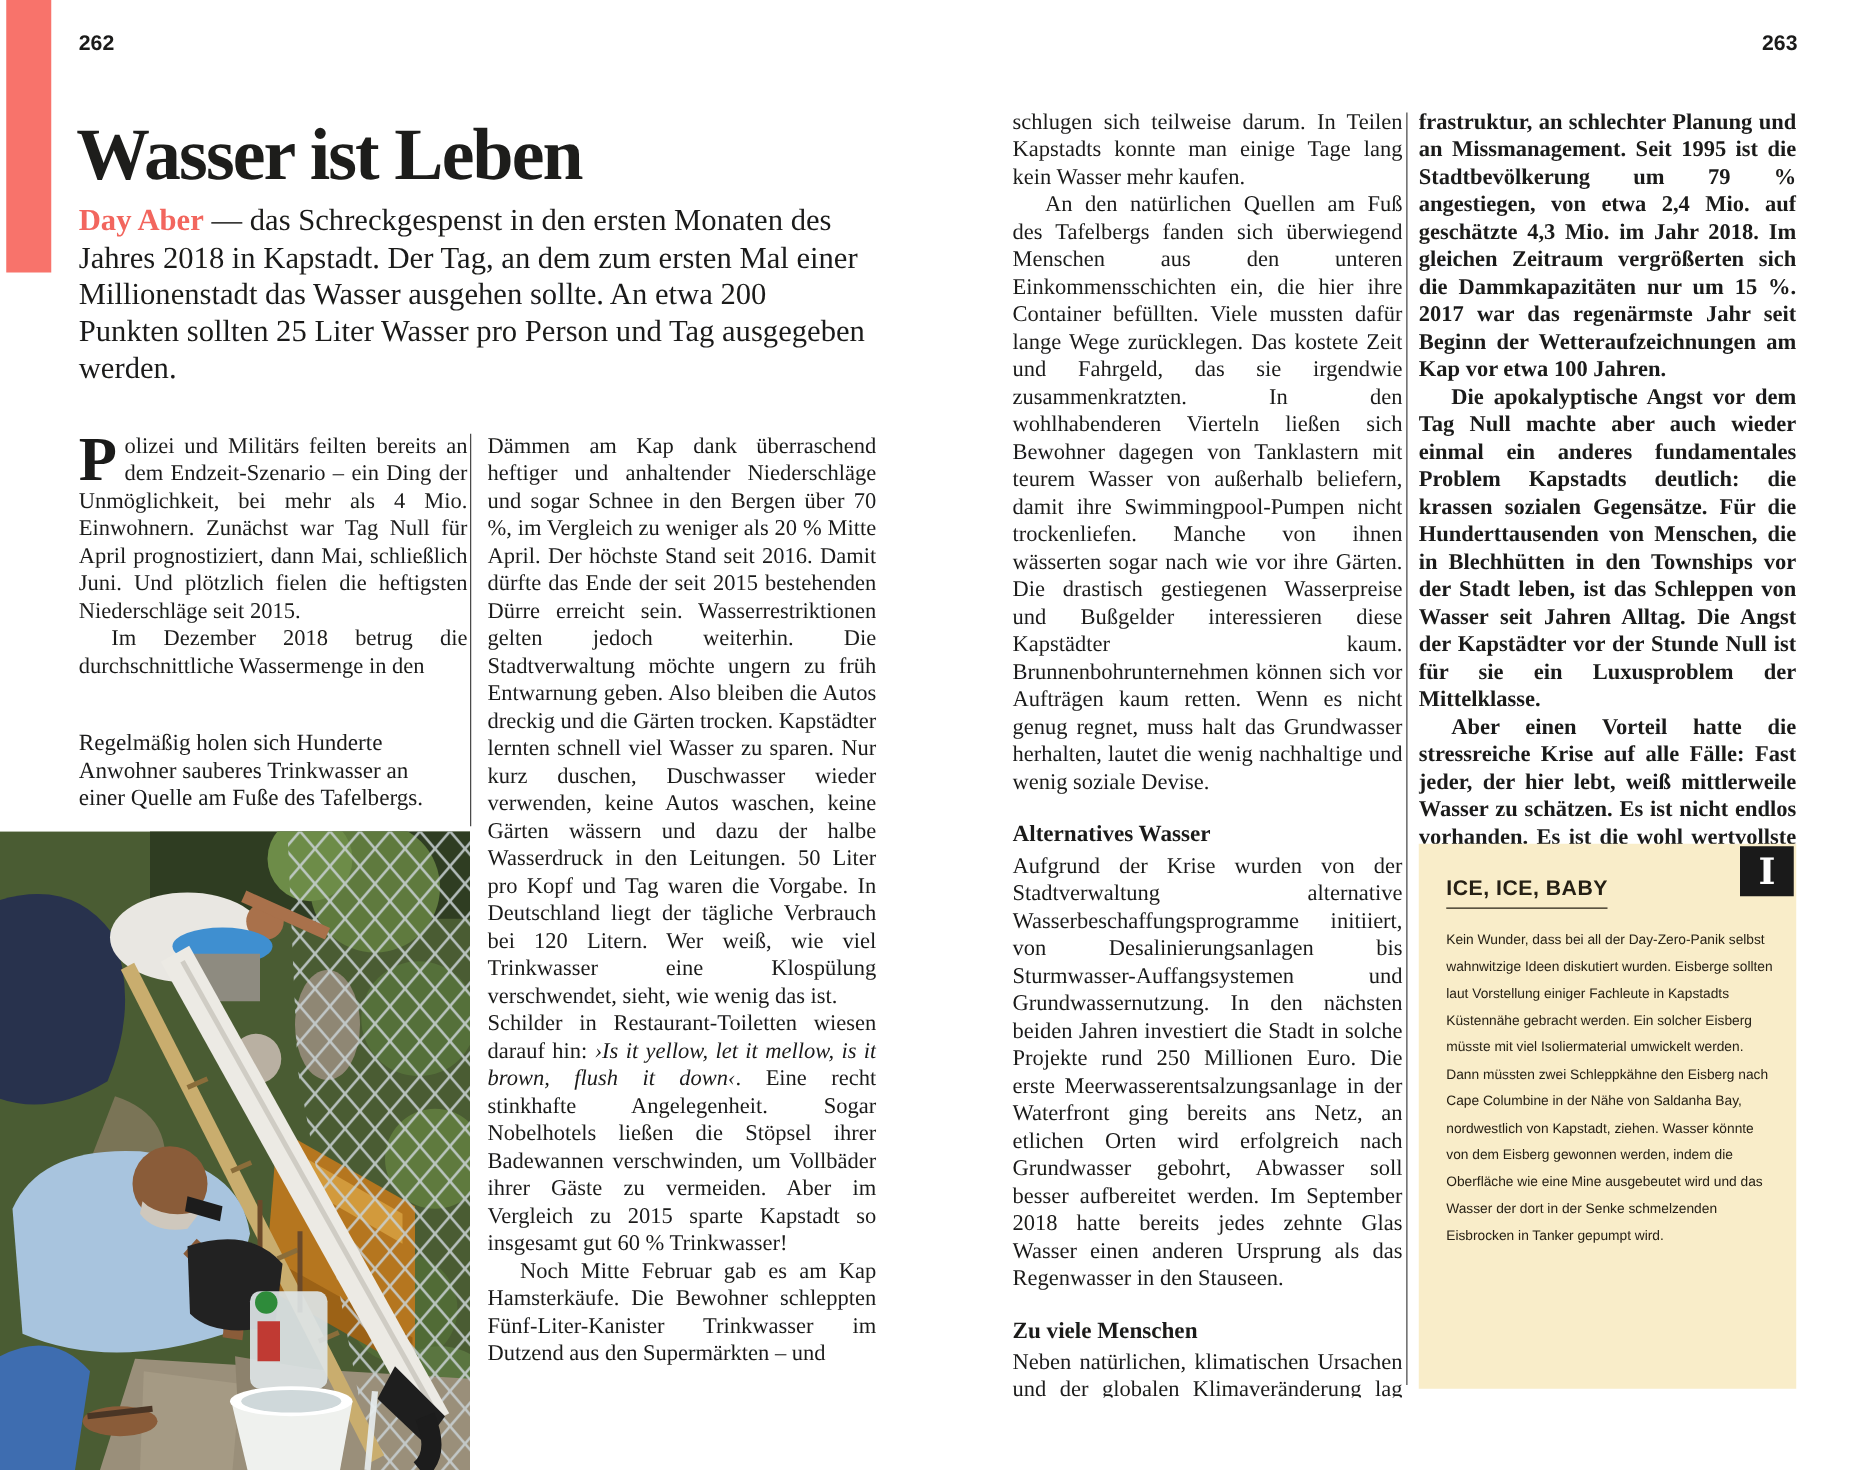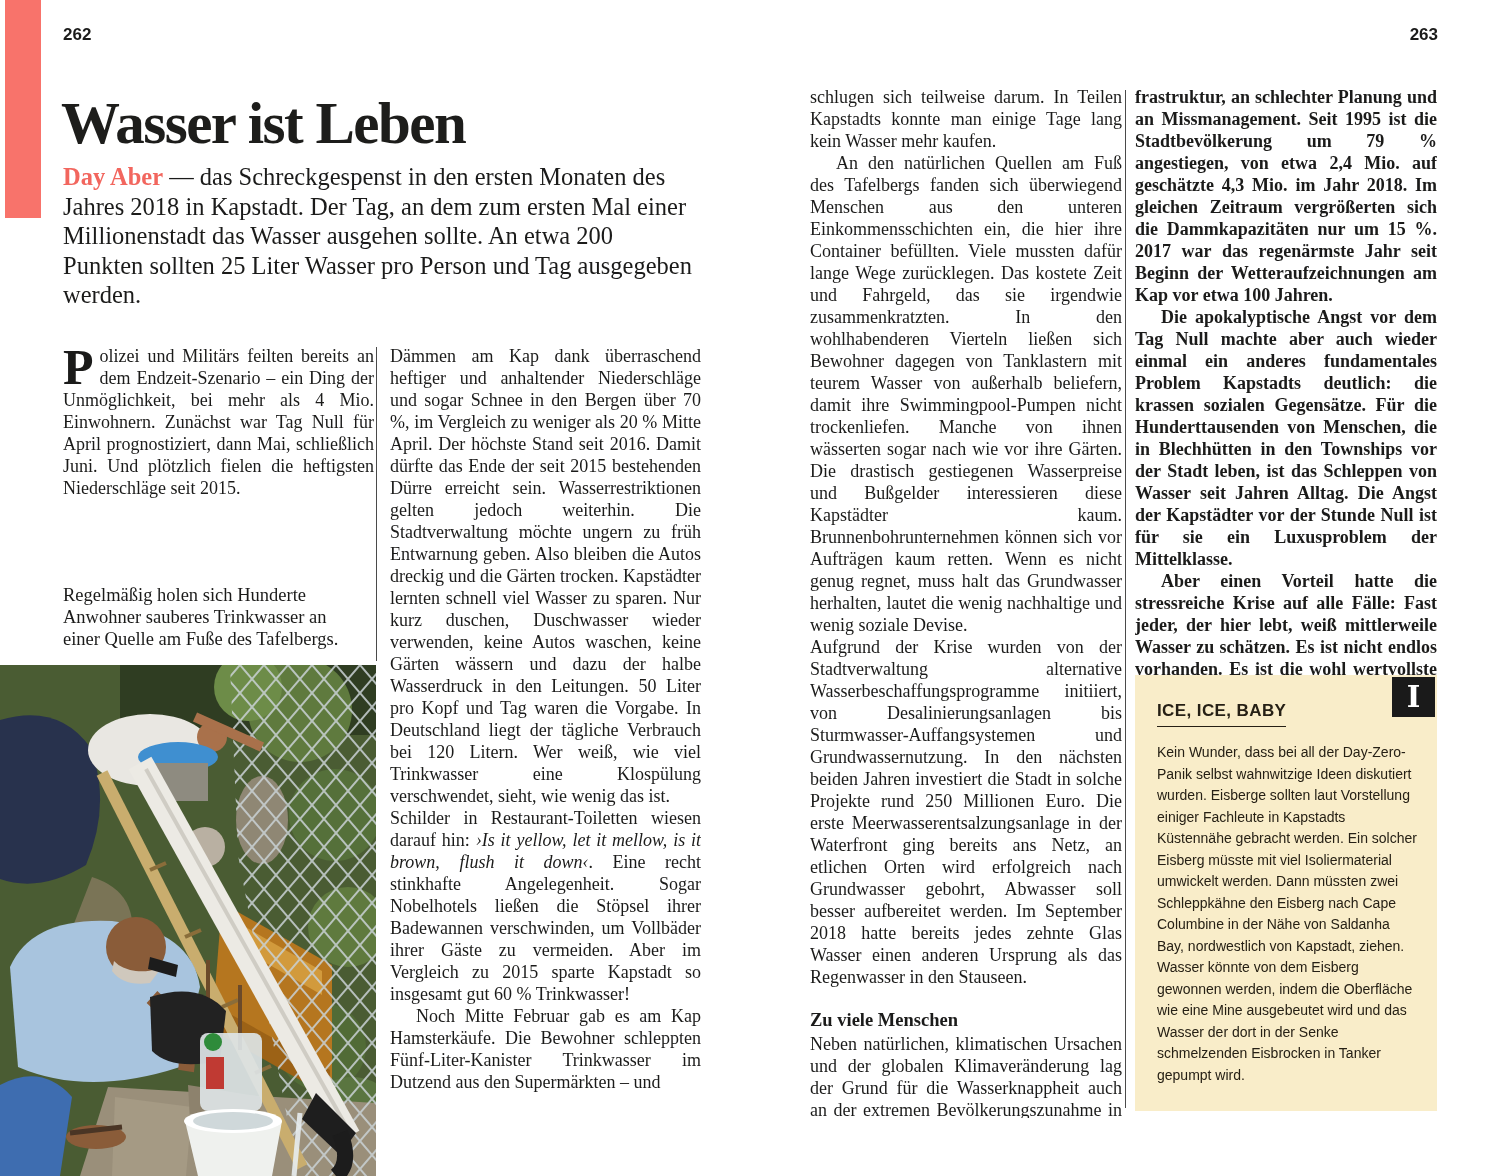--- a/index.html
+++ b/index.html
@@ -37,35 +37,36 @@
   .photo svg{display:block;width:100%;height:100%;}
   .infobox{position:absolute;left:1135px;top:675px;width:302px;height:436px;
     background:#F9EDC9;box-sizing:border-box;padding:26px 18px 0 22px;}
   .infobox .badge{position:absolute;top:2px;right:2px;width:43px;height:40px;
     background:#1a1a1a;color:#ffffff;font-family:"DejaVu Serif",serif;font-weight:bold;
     font-size:29px;display:flex;align-items:center;justify-content:center;}
   .infobox-title{display:inline-block;font-family:"Liberation Sans",sans-serif;
     font-weight:bold;font-size:17px;letter-spacing:.4px;color:#262015;
     border-bottom:1.6px solid #262015;padding-bottom:5px;}
   .infobox-body{margin:15px 0 0 0;font-family:"Liberation Sans",sans-serif;
-    font-size:14px;line-height:21.5px;color:#262015;text-align:left;}
+    font-size:11px;line-height:21.5px;color:#262015;text-align:left;}
 </style>
 </head>
 <body>
 
 <div class="red-tab"></div>
 <div class="page-num pn-left">262</div>
 <div class="page-num pn-right">263</div>
 
 <h1 class="headline">Wasser ist Leben</h1>
 
 <p class="lead"><span class="accent">Day Aber</span><span> — das Schreckgespenst in den ersten Monaten des Jahres 2018 in Kapstadt. Der Tag, an dem zum ersten Mal einer Millionenstadt das Wasser ausgehen sollte. An etwa 200 Punkten sollten 25 Liter Wasser pro Person und Tag ausgegeben werden.</span></p>
 
 <div class="col colL1">
   <p><span class="dropcap">P</span><span>olizei und Militärs feilten bereits an dem Endzeit-Szenario – ein Ding der Unmöglichkeit, bei mehr als 4 Mio. Einwohnern. Zunächst war Tag Null für April prognostiziert, dann Mai, schließlich Juni. Und plötzlich fielen die heftigsten Niederschläge seit 2015.</span></p>
+  <p class="ind">Im Dezember 2018 betrug die durchschnittliche Wassermenge in den</p>
 </div>
 
 <p class="caption">Regelmäßig holen sich Hunderte Anwohner sauberes Trinkwasser an einer Quelle am Fuße des Tafelbergs.</p>
 
 <div class="rule ruleL"></div>
 
 <div class="col colL2">
   <p>Dämmen am Kap dank überraschend heftiger und anhaltender Niederschläge und sogar Schnee in den Bergen über 70 %, im Vergleich zu weniger als 20 % Mitte April. Der höchste Stand seit 2016. Damit dürfte das Ende der seit 2015 bestehenden Dürre erreicht sein. Wasserrestriktionen gelten jedoch weiterhin. Die Stadtverwaltung möchte ungern zu früh Entwarnung geben. Also bleiben die Autos dreckig und die Gärten trocken. Kapstädter lernten schnell viel Wasser zu sparen. Nur kurz duschen, Duschwasser wieder verwenden, keine Autos waschen, keine Gärten wässern und dazu der halbe Wasserdruck in den Leitungen. 50 Liter pro Kopf und Tag waren die Vorgabe. In Deutschland liegt der tägliche Verbrauch bei 120 Litern. Wer weiß, wie viel Trinkwasser eine Klospülung verschwendet, sieht, wie wenig das ist.</p>
   <p><span>Schilder in Restaurant-Toiletten wiesen darauf hin: </span><i>›Is it yellow, let it mellow, is it brown, flush it down‹</i><span>. Eine recht stinkhafte Angelegenheit. Sogar Nobelhotels ließen die Stöpsel ihrer Badewannen verschwinden, um Vollbäder ihrer Gäste zu vermeiden. Aber im Vergleich zu 2015 sparte Kapstadt so insgesamt gut 60 % Trinkwasser!</span></p>
   <p class="ind">Noch Mitte Februar gab es am Kap Hamsterkäufe. Die Bewohner schleppten Fünf-Liter-Kanister Trinkwasser im Dutzend aus den Supermärkten – und</p>
@@ -126,20 +127,21 @@
     <ellipse cx="96" cy="472" rx="30" ry="12" fill="#8a5c39"></ellipse>
     <path d="M70 468 L122 462" stroke="#4a3525" stroke-width="5"></path>
   </svg>
 </div>
 
 <div class="rule ruleR"></div>
 
 <div class="col colR1">
   <p>schlugen sich teilweise darum. In Teilen Kapstadts konnte man einige Tage lang kein Wasser mehr kaufen.</p>
   <p class="ind">An den natürlichen Quellen am Fuß des Tafelbergs fanden sich überwiegend Menschen aus den unteren Einkommensschichten ein, die hier ihre Container befüllten. Viele mussten dafür lange Wege zurücklegen. Das kostete Zeit und Fahrgeld, das sie irgendwie zusammenkratzten. In den wohlhabenderen Vierteln ließen sich Bewohner dagegen von Tanklastern mit teurem Wasser von außerhalb beliefern, damit ihre Swimmingpool-Pumpen nicht trockenliefen. Manche von ihnen wässerten sogar nach wie vor ihre Gärten. Die drastisch gestiegenen Wasserpreise und Bußgelder interessieren diese Kapstädter kaum. Brunnenbohrunternehmen können sich vor Aufträgen kaum retten. Wenn es nicht genug regnet, muss halt das Grundwasser herhalten, lautet die wenig nachhaltige und wenig soziale Devise.</p>
+  <h3>Alternatives Wasser</h3>
   <p>Aufgrund der Krise wurden von der Stadtverwaltung alternative Wasserbeschaffungsprogramme initiiert, von Desalinierungsanlagen bis Sturmwasser-Auffangsystemen und Grundwassernutzung. In den nächsten beiden Jahren investiert die Stadt in solche Projekte rund 250 Millionen Euro. Die erste Meerwasserentsalzungsanlage in der Waterfront ging bereits ans Netz, an etlichen Orten wird erfolgreich nach Grundwasser gebohrt, Abwasser soll besser aufbereitet werden. Im September 2018 hatte bereits jedes zehnte Glas Wasser einen anderen Ursprung als das Regenwasser in den Stauseen.</p>
   <h3>Zu viele Menschen</h3>
   <p>Neben natürlichen, klimatischen Ursachen und der globalen Klimaveränderung lag der Grund für die Wasserknappheit auch an der extremen Bevölkerungszunahme in Kapstadt und der Western Cape Province, an einer überlasteten In-</p>
 </div>
 
 <div class="col colR2">
   <p>frastruktur, an schlechter Planung und an Missmanagement. Seit 1995 ist die Stadtbevölkerung um 79 % angestiegen, von etwa 2,4 Mio. auf geschätzte 4,3 Mio. im Jahr 2018. Im gleichen Zeitraum vergrößerten sich die Dammkapazitäten nur um 15 %. 2017 war das regenärmste Jahr seit Beginn der Wetteraufzeichnungen am Kap vor etwa 100 Jahren.</p>
   <p class="ind">Die apokalyptische Angst vor dem Tag Null machte aber auch wieder einmal ein anderes fundamentales Problem Kapstadts deutlich: die krassen sozialen Gegensätze. Für die Hunderttausenden von Menschen, die in Blechhütten in den Townships vor der Stadt leben, ist das Schleppen von Wasser seit Jahren Alltag. Die Angst der Kapstädter vor der Stunde Null ist für sie ein Luxusproblem der Mittelklasse.</p>
   <p class="ind">Aber einen Vorteil hatte die stressreiche Krise auf alle Fälle: Fast jeder, der hier lebt, weiß mittlerweile Wasser zu schätzen. Es ist nicht endlos vorhanden. Es ist die wohl wertvollste Resource, die wir haben. Ohne Wasser kein Leben. ■</p>
 </div>

